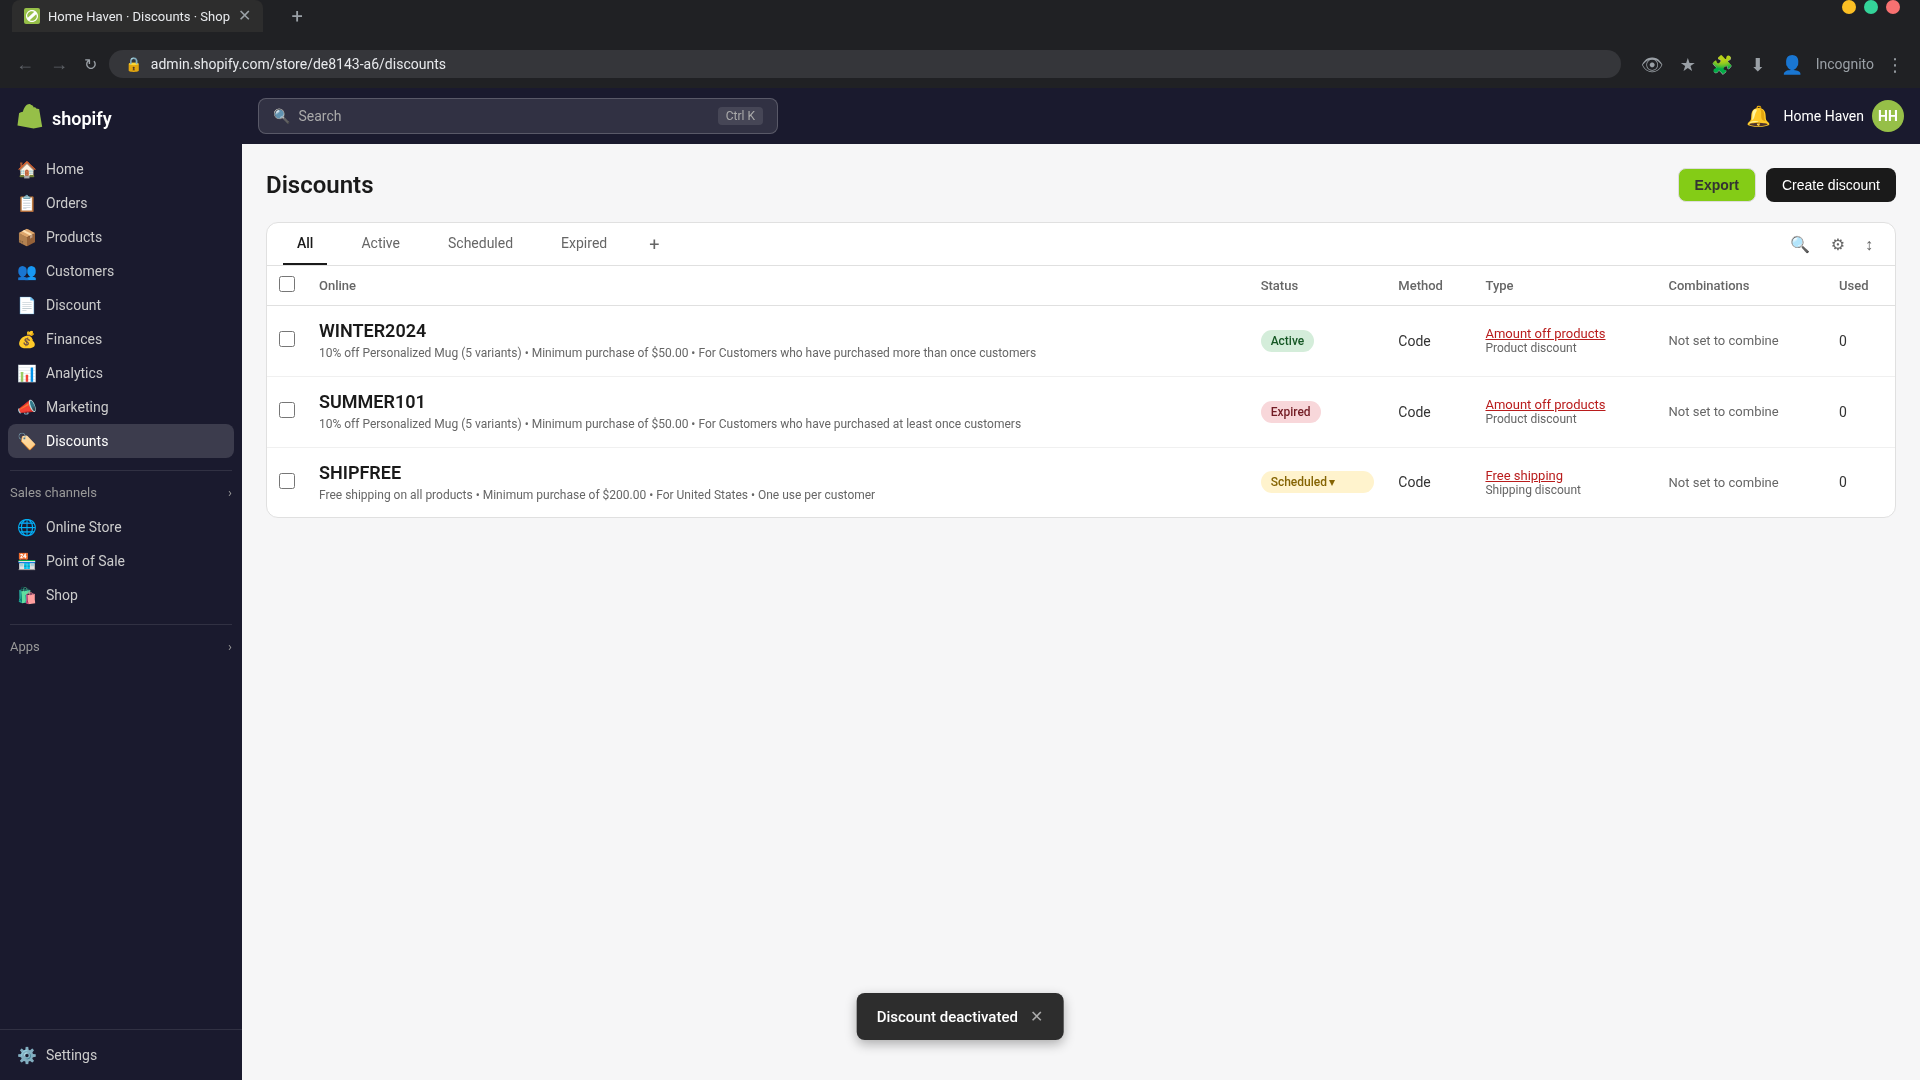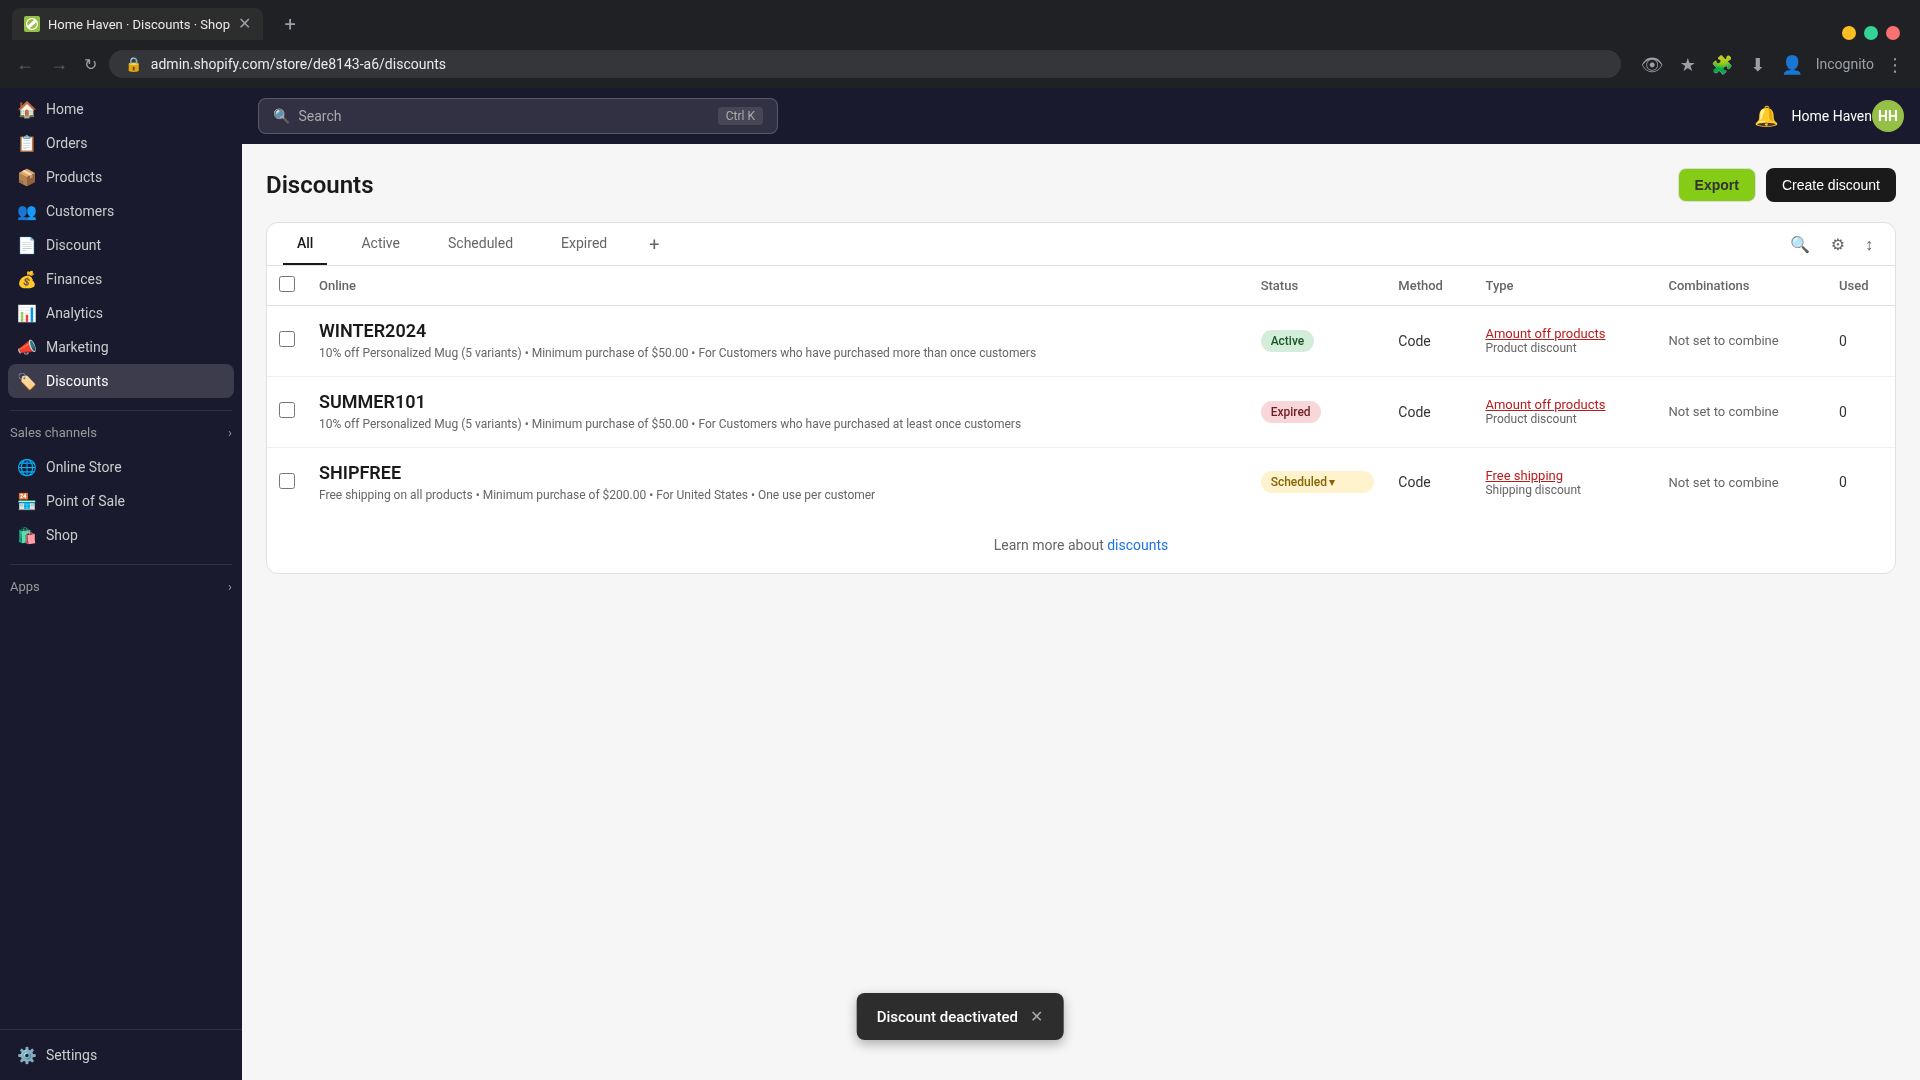--- a/index.html
+++ b/index.html
@@ -1,20 +1,20 @@
 <!DOCTYPE html>
 <html><head>
   <meta charset="utf-8">
   <style>
     * { margin: 0; padding: 0; box-sizing: border-box; }
     body { font-family: -apple-system, BlinkMacSystemFont, 'Segoe UI', Roboto, sans-serif; background: #f1f1f1; display: flex; flex-direction: column; height: 1080px; overflow: hidden; }
 
     
     .browser-chrome { background: #202124; height: 88px; flex-shrink: 0; }
-    .browser-tab-bar { display: flex; align-items: flex-end; padding: 16px 12px 0; gap: 13px; height: 40px; }
+    .browser-tab-bar { display: flex; align-items: flex-start; padding: 0 12px 0; gap: 20px; height: 40px; }
     .browser-tab { background: #35363a; color: #e8eaed; border-radius: 8px 8px 0 0; padding: 6px 12px; display: flex; align-items: center; gap: 8px; font-size: 13px; min-width: 180px; height: 32px; }
     .browser-tab.active { background: #2d2d2d; }
     .tab-favicon { width: 16px; height: 16px; background: #96bf48; border-radius: 2px; display: flex; align-items: center; justify-content: center; }
     .tab-close { margin-left: auto; color: #9aa0a6; cursor: pointer; font-size: 16px; line-height: 1; }
     .new-tab-btn { color: #9aa0a6; font-size: 20px; cursor: pointer; padding: 4px 8px; }
     .window-controls { margin-left: auto; display: flex; gap: 8px; padding-right: 8px; }
     .win-btn { width: 14px; height: 14px; border-radius: 50%; cursor: pointer; display: flex; align-items: center; justify-content: center; font-size: 10px; color: transparent; }
     .win-min { background: #fbbf24; }
     .win-max { background: #34d399; }
     .win-close { background: #f87171; }
@@ -45,21 +45,21 @@
     .sidebar-divider { height: 1px; background: rgba(255,255,255,0.1); margin: 8px 10px; }
     .sidebar-section-header { display: flex; align-items: center; justify-content: space-between; padding: 6px 10px; color: #999; font-size: 13px; cursor: pointer; }
     .sidebar-footer { margin-top: auto; padding: 8px; border-top: 1px solid rgba(255,255,255,0.1); }
 
     
     .top-nav { background: #1a1a2e; display: flex; align-items: center; padding: 0 16px; height: 56px; gap: 12px; }
     .search-bar { flex: 1; max-width: 520px; background: rgba(255,255,255,0.1); border: 1px solid rgba(255,255,255,0.2); border-radius: 8px; display: flex; align-items: center; padding: 8px 14px; gap: 8px; color: #ccc; font-size: 14px; cursor: text; }
     .search-shortcut { margin-left: auto; background: rgba(255,255,255,0.1); padding: 2px 8px; border-radius: 4px; font-size: 12px; color: #aaa; }
     .top-nav-actions { margin-left: auto; display: flex; align-items: center; gap: 12px; }
     .notification-btn { color: #ccc; font-size: 20px; cursor: pointer; }
-    .store-btn { display: flex; align-items: center; cursor: pointer; }
+    .store-btn { display: flex; align-items: center; gap: 8px; cursor: pointer; }
     .store-name { color: #fff; font-size: 14px; }
     .store-avatar { width: 32px; height: 32px; background: #96bf48; border-radius: 50%; display: flex; align-items: center; justify-content: center; color: #fff; font-weight: 700; font-size: 14px; }
 
     
     .main-content { flex: 1; background: #f6f6f7; overflow-y: auto; padding: 24px; position: relative; }
 
     .page-header { display: flex; align-items: center; justify-content: space-between; margin-bottom: 20px; }
     .page-title { font-size: 24px; font-weight: 600; color: #1a1a1a; }
     .header-actions { display: flex; gap: 10px; }
     .btn-export { background: #84cc16; border: 1px solid #ddd; color: #333; padding: 8px 16px; border-radius: 8px; cursor: pointer; font-size: 14px; font-weight: 700; }
@@ -139,20 +139,28 @@
       <span class="browser-action-btn">👤</span>
       <span style="color:#9aa0a6;font-size:14px;">Incognito</span>
       <span class="browser-action-btn">⋮</span>
     </div>
   </div>
 </div>
 
 <div class="app-layout">
 
   <div class="sidebar">
+    <div class="sidebar-logo">
+      <div class="shopify-logo">
+        <svg viewBox="0 0 50 56" width="28" height="28" fill="#96bf48">
+          <path d="M43.4 10.4c0-.3-.3-.4-.5-.4s-4.5-.3-4.5-.3-3-2.9-3.3-3.2c-.3-.3-.9-.2-1.1-.1-.1 0-.6.2-1.5.5-.9-2.5-2.4-4.8-5.1-4.8h-.2C26.5.8 25.3 0 24.2 0c-8.3 0-12.2 10.3-13.4 15.5-3.2 1-5.5 1.7-5.8 1.8-1.8.6-1.8.6-2 2.2C2.8 21 0 43.2 0 43.2L32.2 49l17.4-3.7S43.4 10.7 43.4 10.4z"></path>
+        </svg>
+        <span>shopify</span>
+      </div>
+    </div>
 
     <div class="sidebar-section">
       <div class="sidebar-item">
         <span class="sidebar-item-icon">🏠</span>
         <span>Home</span>
       </div>
       <div class="sidebar-item">
         <span class="sidebar-item-icon">📋</span>
         <span>Orders</span>
       </div>
@@ -347,24 +355,20 @@
       <td>
         <div class="type-primary">Free shipping</div>
         <div class="type-secondary">Shipping discount</div>
       </td>
       <td style="color:#666;font-size:13px;">Not set to combine</td>
       <td>0</td>
     </tr>
             </tbody>
         </table>
 
-        <div class="learn-more">
-          <span>Learn more about</span>
-          <a href="#">discounts</a>
-        </div>
       </div>
     </div>
   </div>
 </div>
 
 <div class="toast">
   <span>Discount deactivated</span>
   <span class="toast-close">✕</span>
 </div>
 

